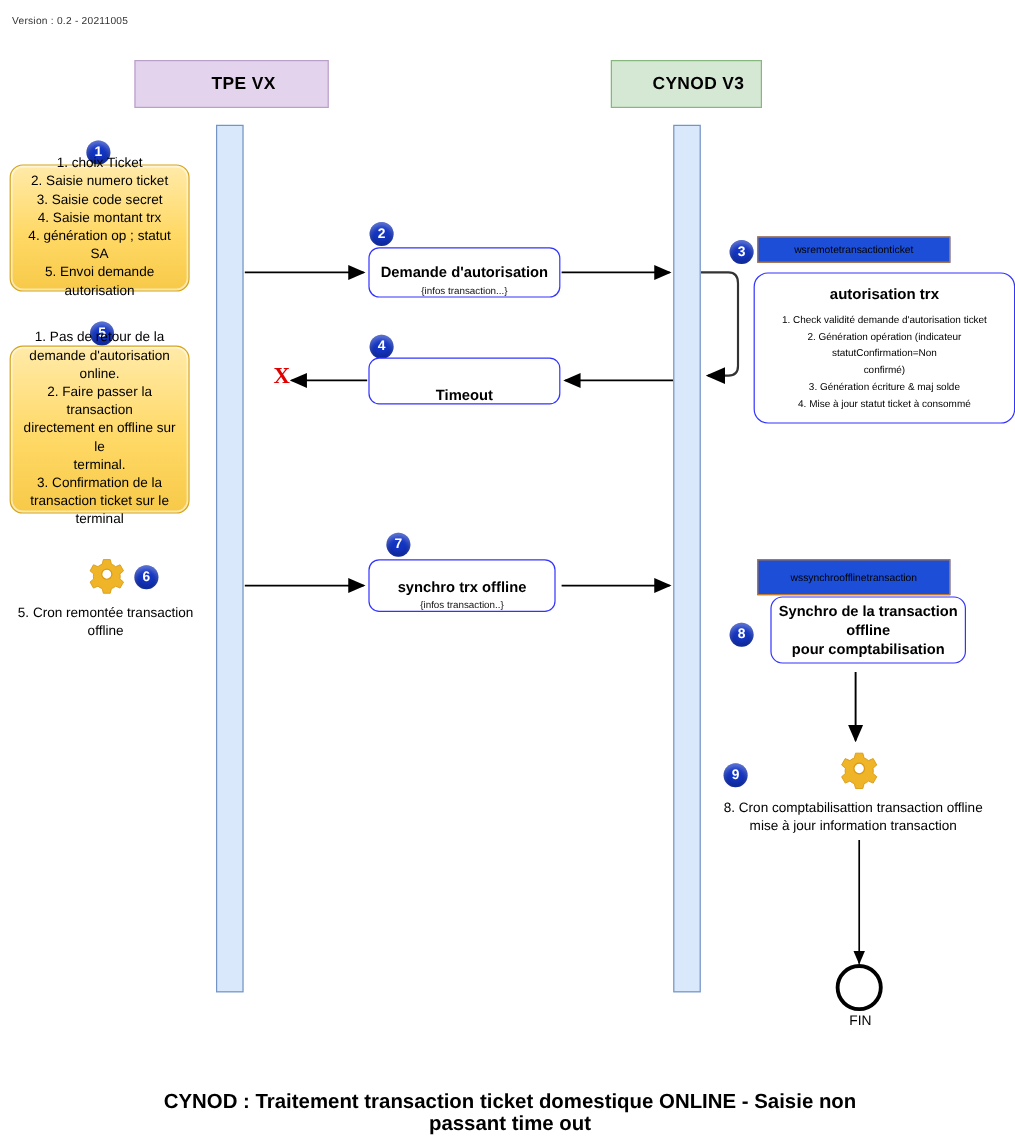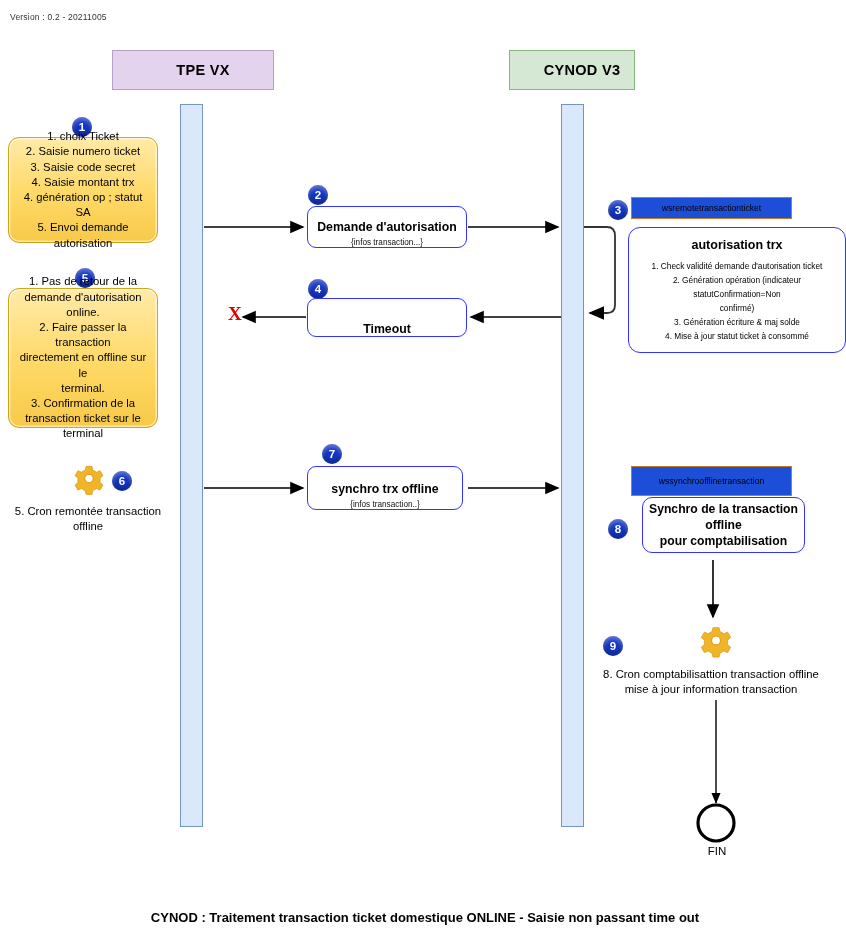--- a/index.html
+++ b/index.html
@@ -81,21 +81,21 @@
   #cap-cron-left{left:0px;top:504px;width:176px;}
   #cap-cron-right{left:588px;top:667px;width:246px;}
   #cap-fin{left:690px;top:845px;width:54px;text-align:center;font-size:11.5px;}
 
   
   #x-mark{left:228px;top:303px;color:#e00000;font-weight:bold;font-size:19px;
           font-family:"Liberation Serif",serif;}
 
   
   #title{left:120px;top:908px;width:610px;text-align:center;font-weight:bold;
-         font-size:13px;line-height:19px;}
+         font-size:17px;line-height:19px;}
 
   svg.ov{position:absolute;left:0;top:0;width:846px;height:947px;
          pointer-events:none;overflow:visible;}
 </style>
 </head>
 <body>
 
 <div class="abs" id="version">Version : 0.2 - 20211005</div>
 
 <svg class="ov">

